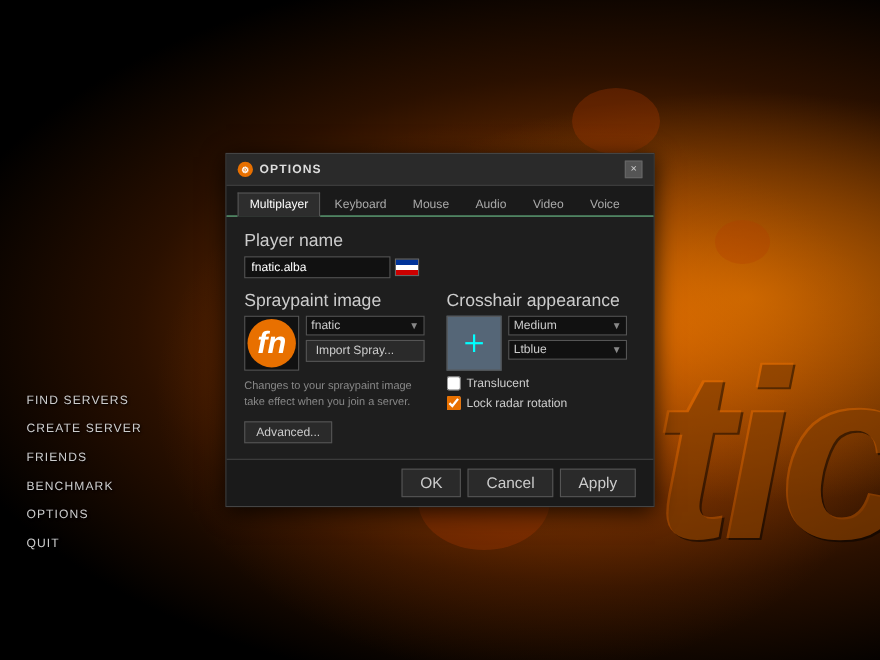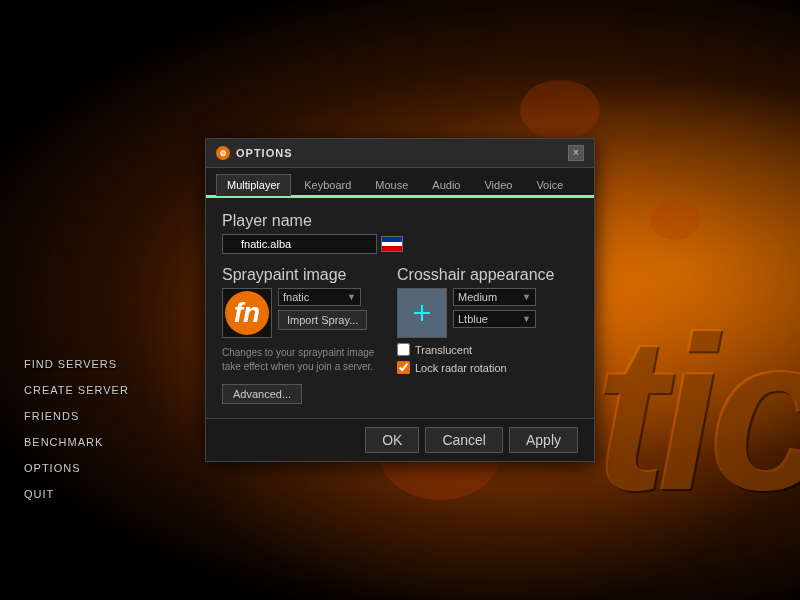--- a/index.html
+++ b/index.html
@@ -144,21 +144,21 @@
       justify-content: center;
       line-height: 1;
     }
 
     
     .tabs {
       display: flex;
       background: #1a1a1a;
       padding: 6px 10px 0;
       gap: 2px;
-      border-bottom: 3px solid #86efac;
+      border-bottom: 1px solid #86efac;
     }
 
     .tab {
       padding: 4px 10px;
       font-size: 11px;
       color: #aaa;
       cursor: pointer;
       border: 1px solid transparent;
       border-bottom: none;
       background: transparent;
@@ -178,30 +178,30 @@
       background: #1e1e1e;
     }
 
     .field-label {
       color: #ccc;
       font-size: 16px;
       margin-bottom: 4px;
     }
 
     .text-input {
-      width: 155px;
+      width: 133px;
       background: #111;
       border: 1px solid #555;
       color: #fff;
       font-size: 11px;
-      padding: 3px 15px;
+      padding: 3px 5px;
       outline: none;
       display: flex;
       align-items: center;
-      justify-content: flex-end;
+      justify-content: center;
     }
 
     .text-input-row {
       display: flex;
       align-items: center;
       gap: 4px;
     }
 
     .flag-box {
       width: 22px;
@@ -263,21 +263,21 @@
       flex-direction: column;
       gap: 4px;
     }
 
     .dropdown {
       background: #111;
       border: 1px solid #555;
       color: #ccc;
       font-size: 11px;
       padding: 2px 4px;
-      width: 83px;
+      width: 108px;
       display: flex;
       align-items: center;
       justify-content: space-between;
       cursor: pointer;
     }
 
     .dropdown-arrow {
       color: #888;
       font-size: 9px;
     }

